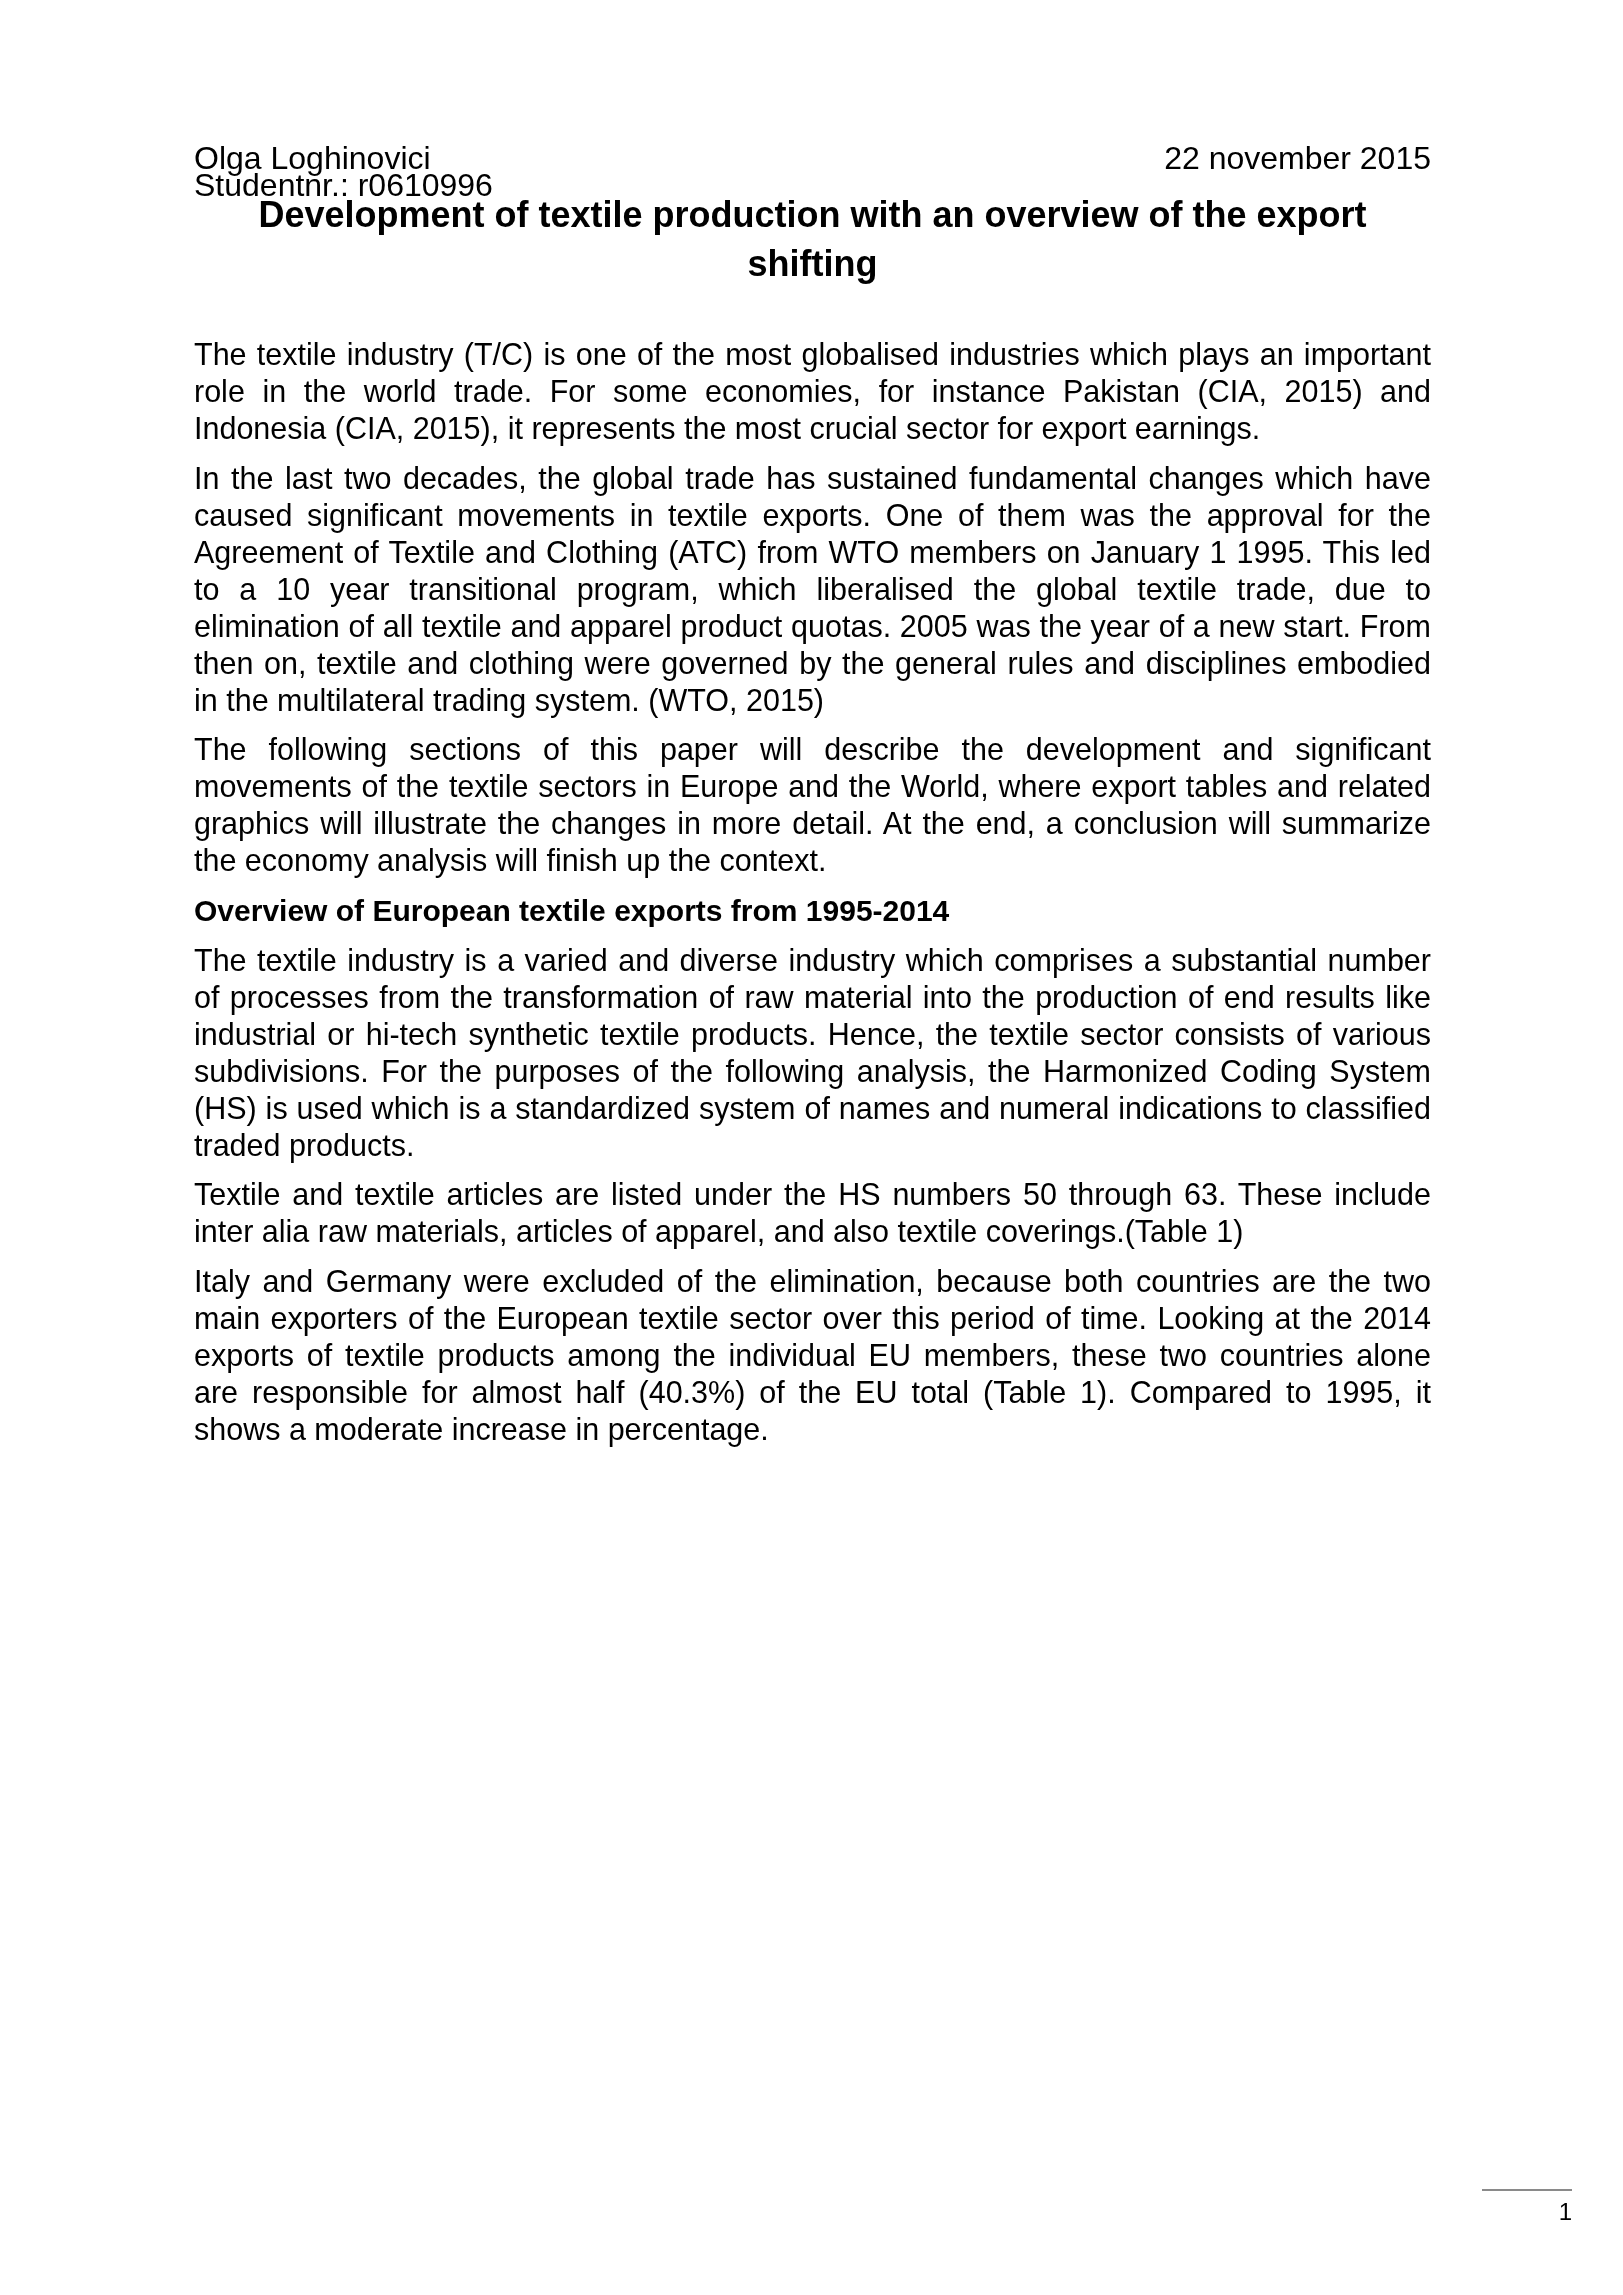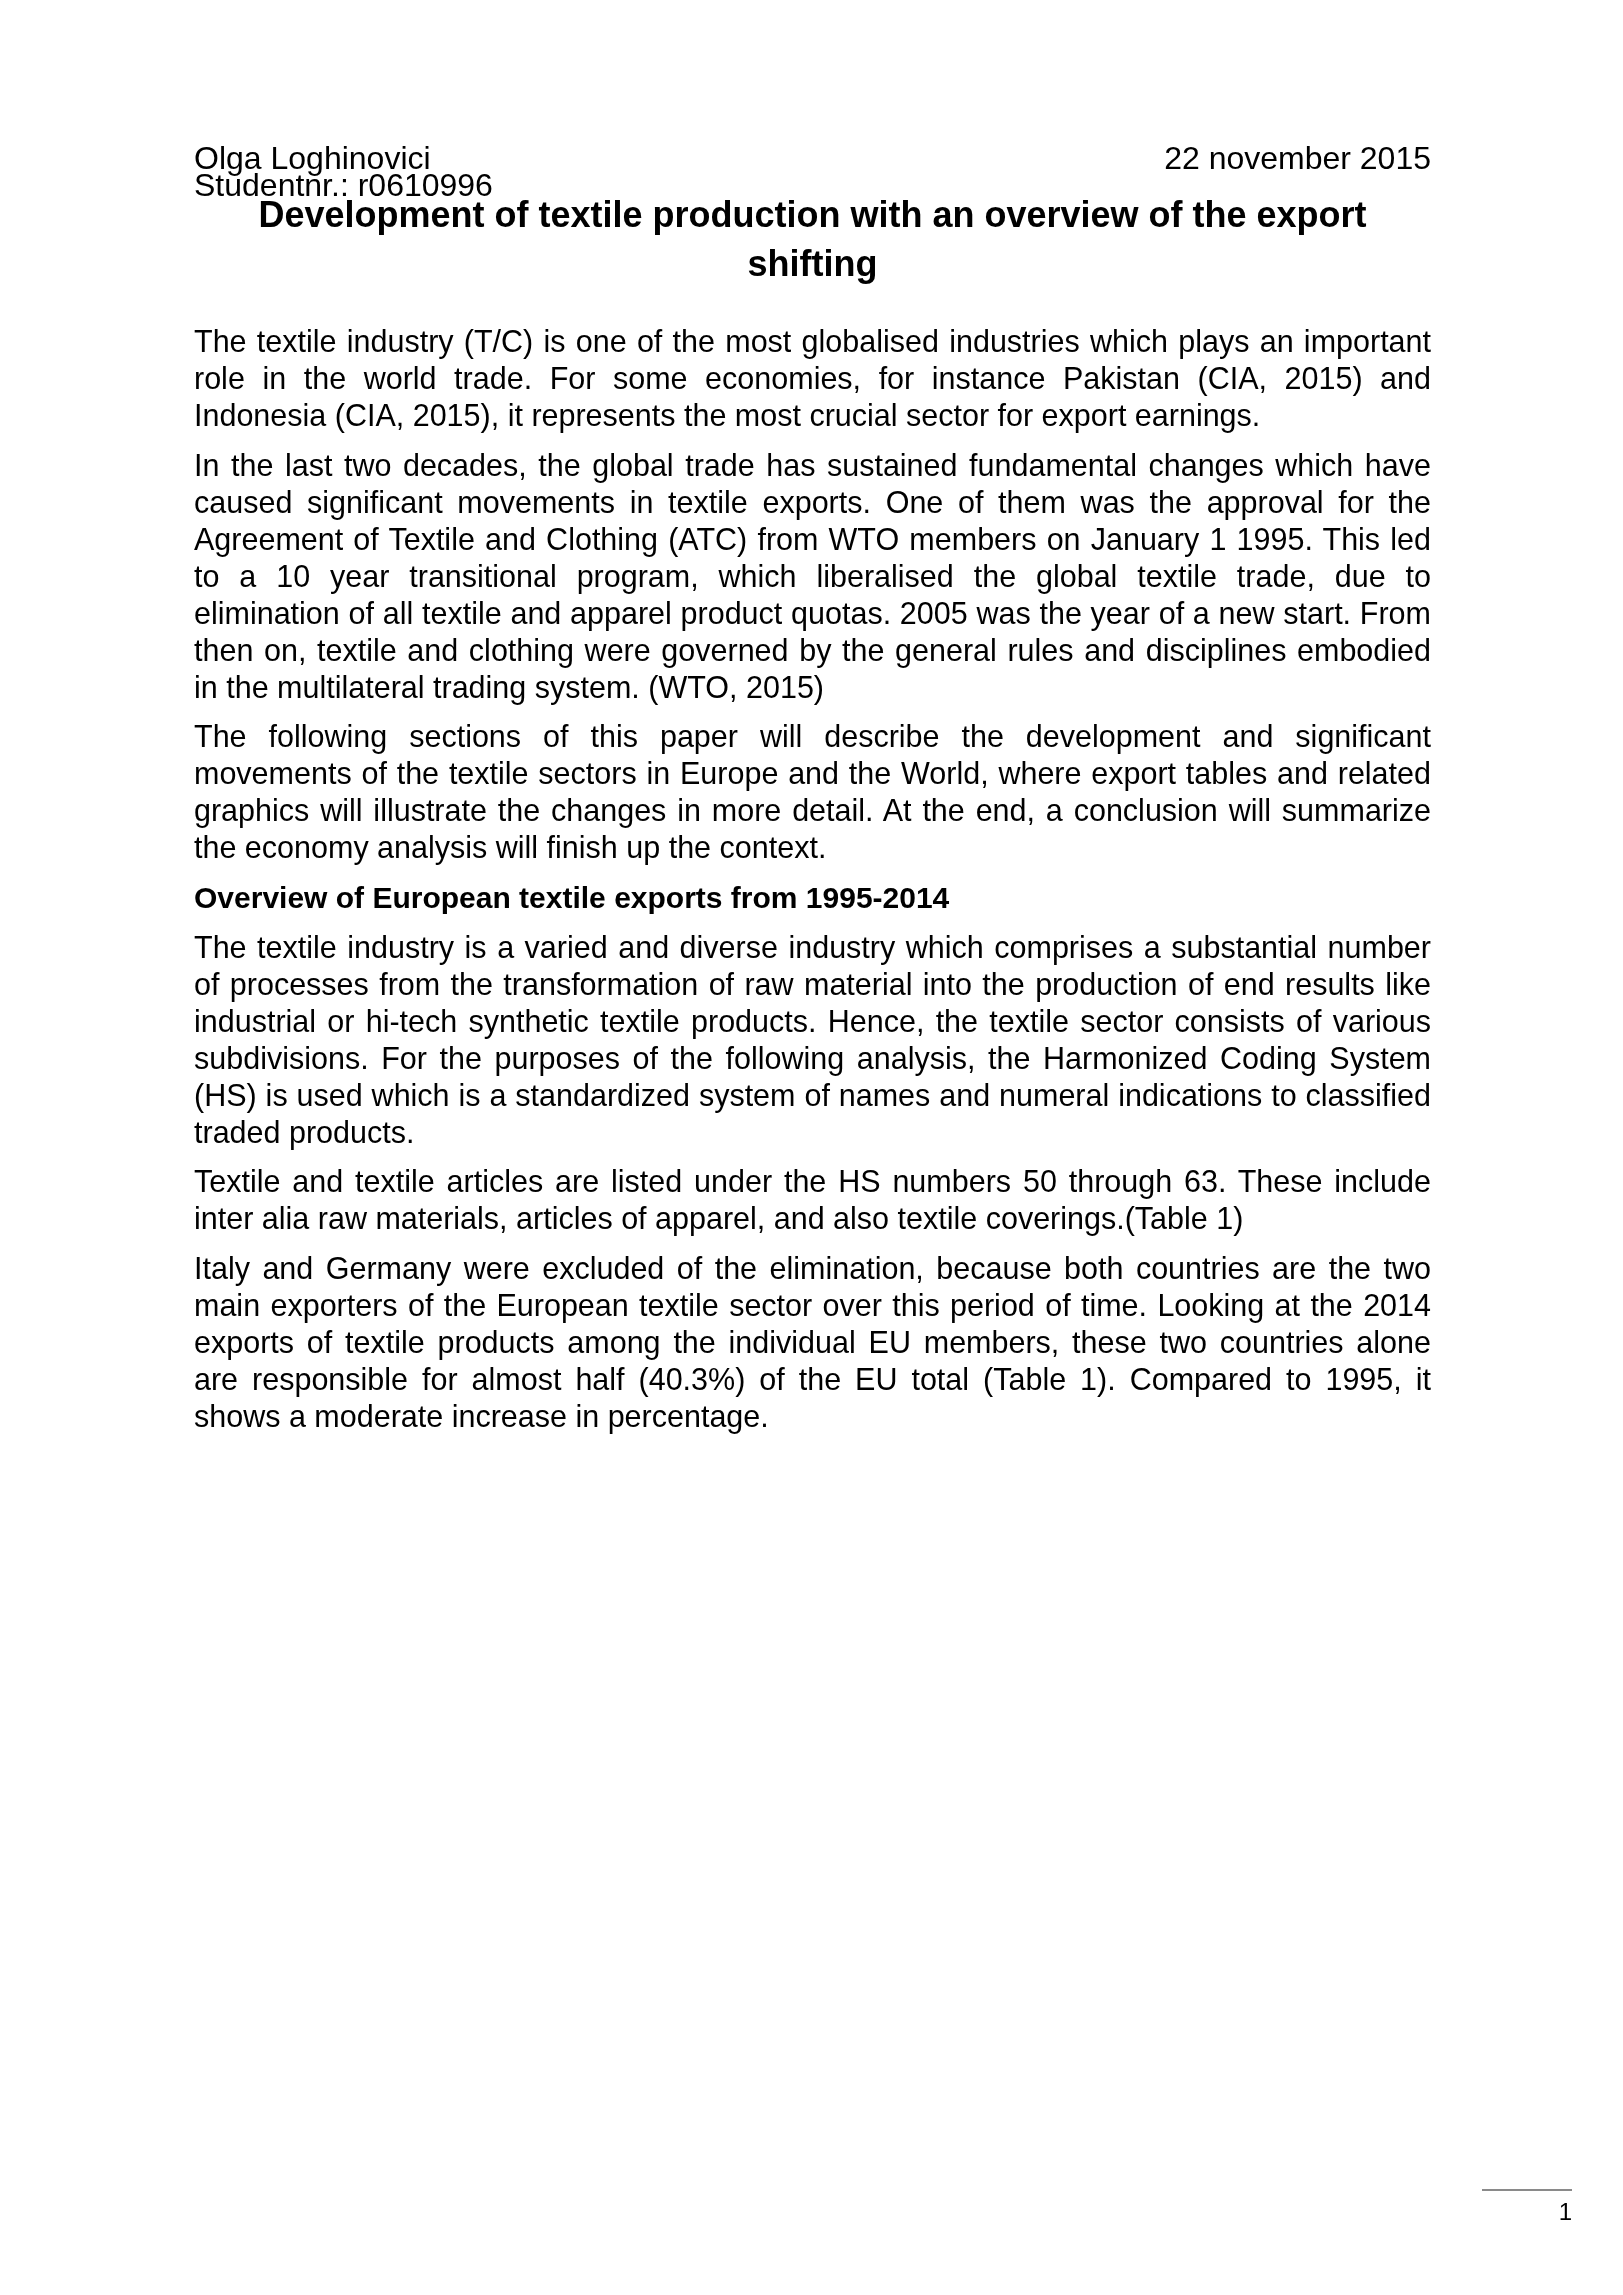--- a/index.html
+++ b/index.html
@@ -42,21 +42,21 @@
       text-align: center;
       font-weight: bold;
       font-size: 36px;
       line-height: 49px;
       margin: 0;
     }
 
     .content {
       position: absolute;
       left: 0;
-      top: 323px;
+      top: 336px;
       width: 1237px;
       font-size: 30.5px;
       line-height: 37px;
     }
     .content p {
       margin: 0 0 12.7px 0;
       text-align: justify;
     }
     .content h2 {
       margin: 0 0 12.7px 0;

